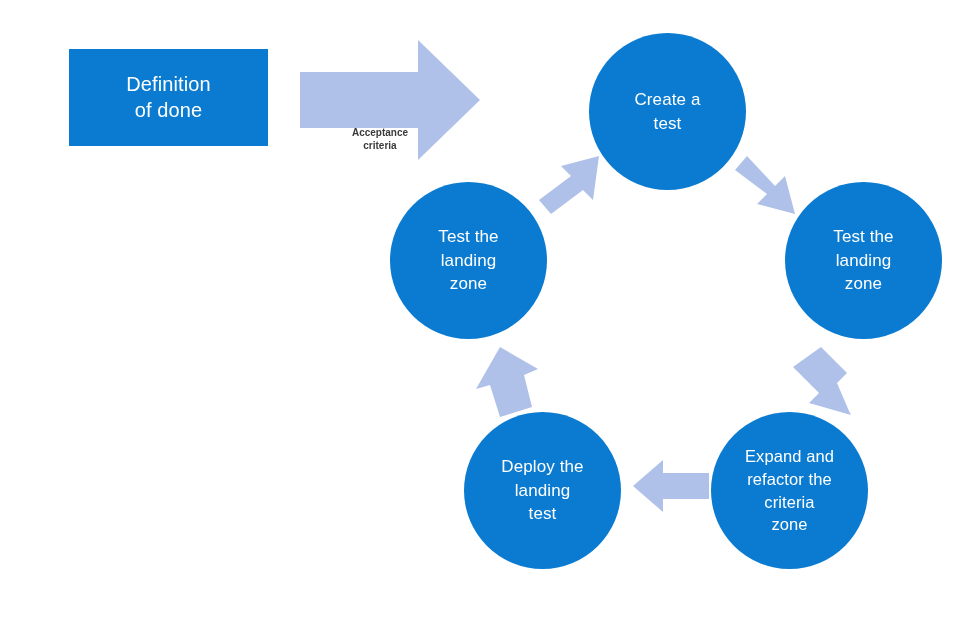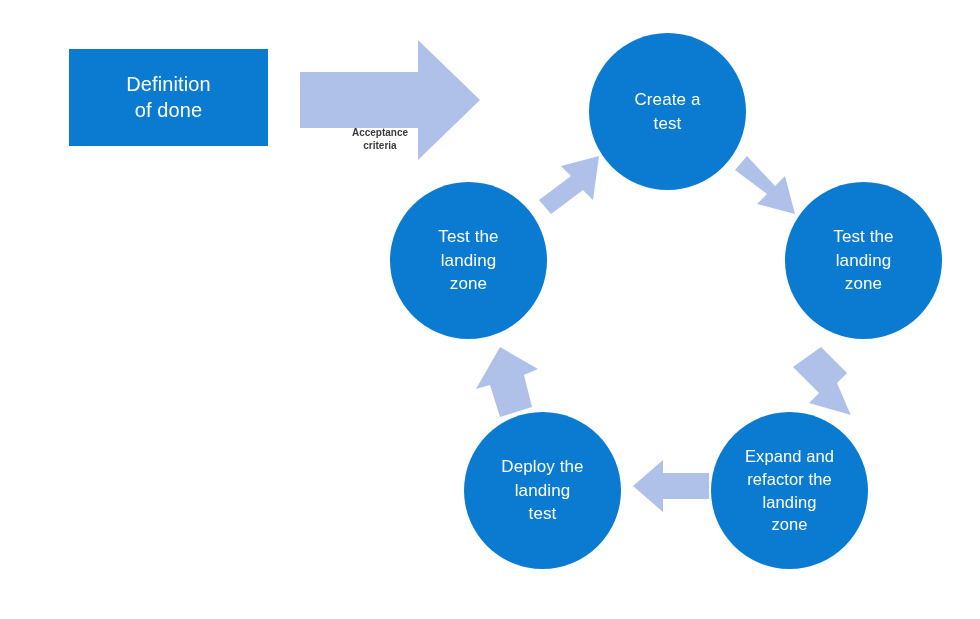--- a/index.html
+++ b/index.html
@@ -162,21 +162,21 @@
 
   <div class="node node-test-lz-right">
     <div class="node-label">Test the
 landing
 zone</div>
   </div>
 
   <div class="node node-expand small-text">
     <div class="node-label">Expand and
 refactor the
-landing
+criteria
 zone</div>
   </div>
 
   <div class="node node-deploy">
     <div class="node-label">Deploy the
 landing
 test</div>
   </div>
 
   <div class="node node-test-lz-left">

